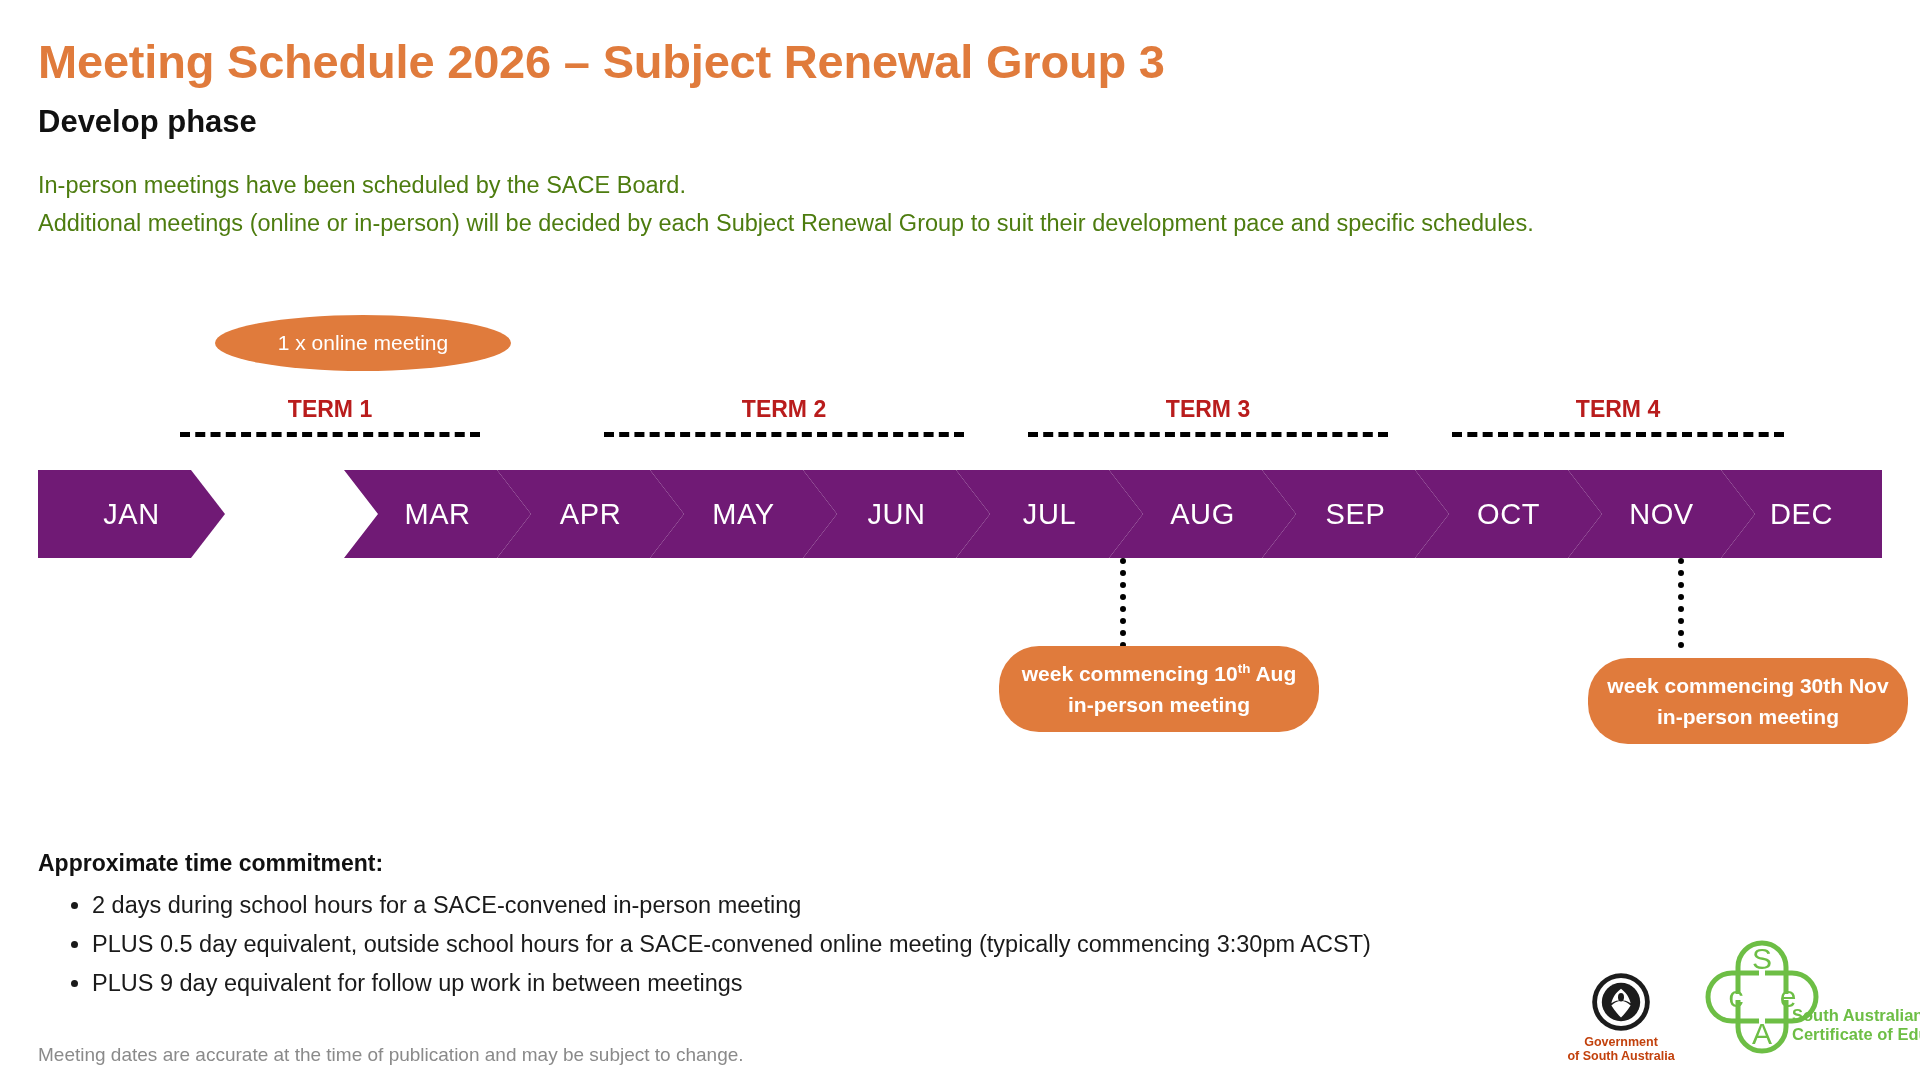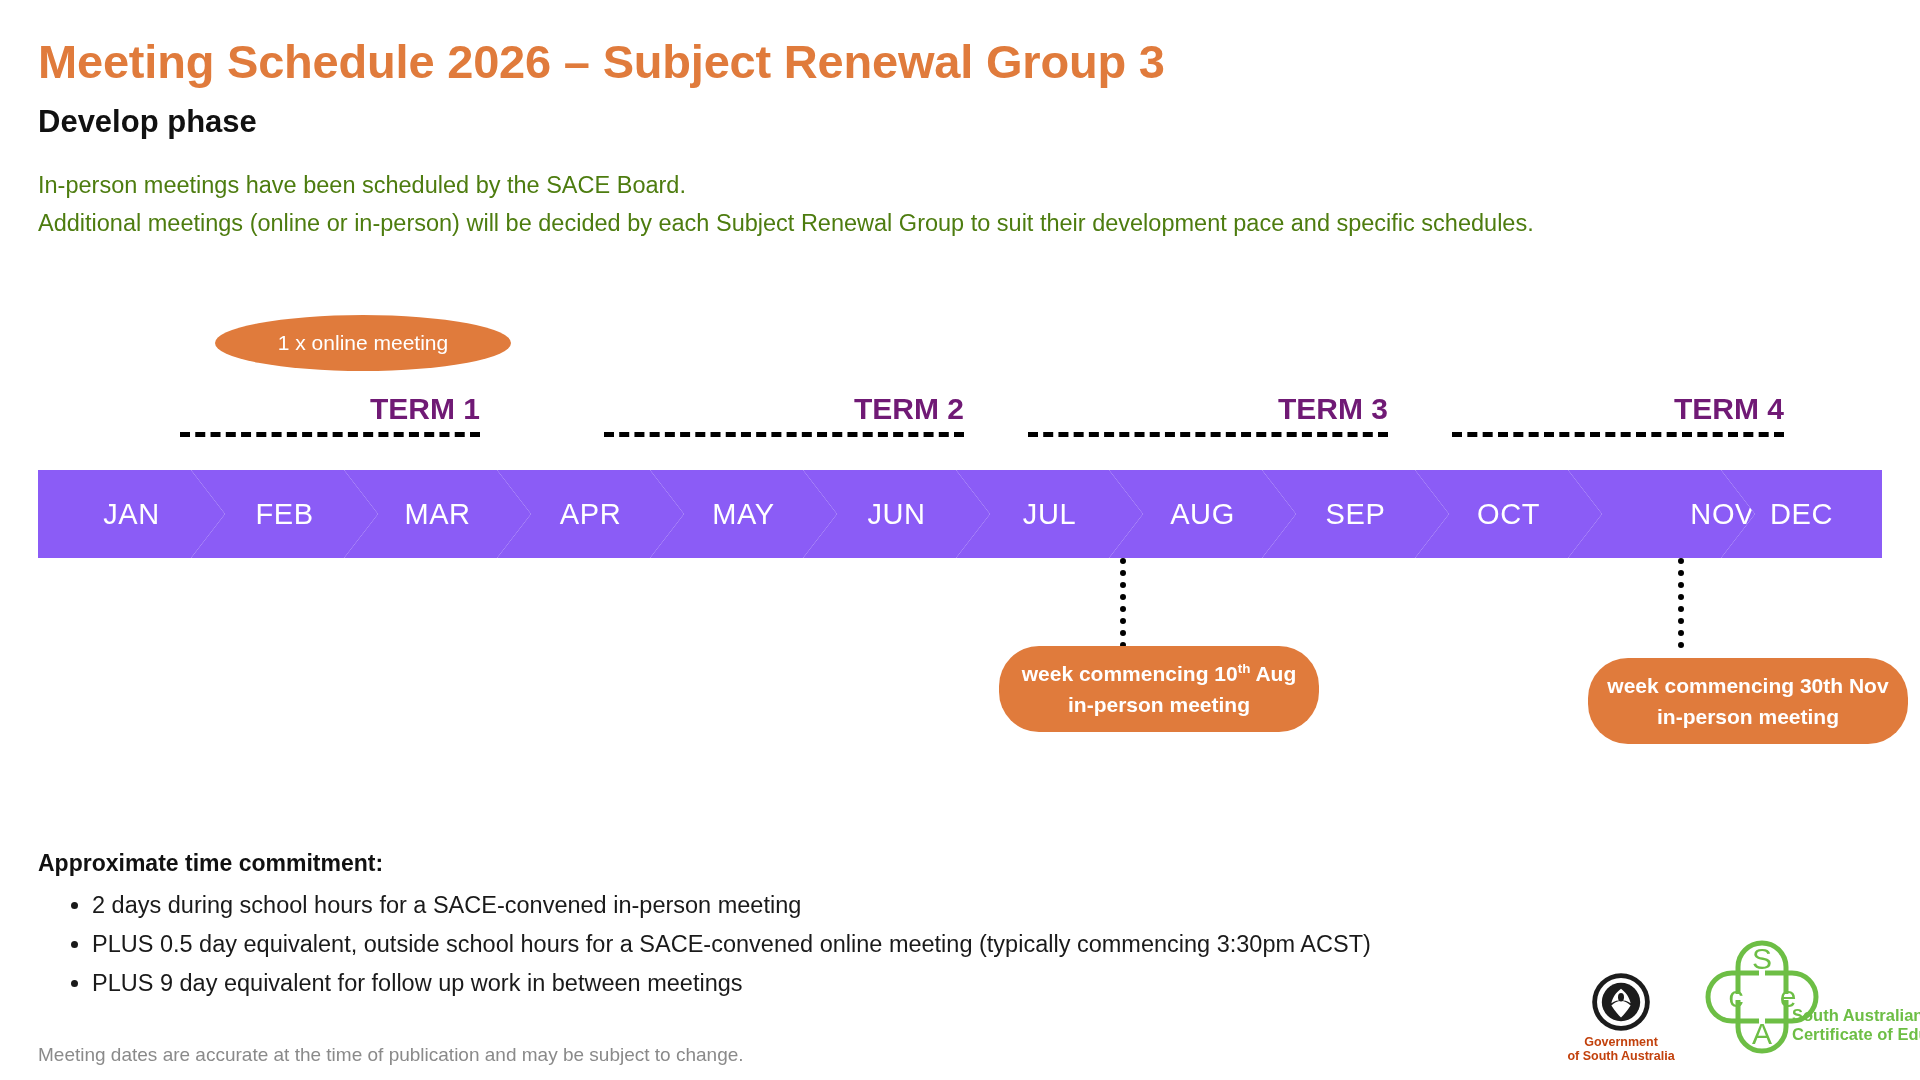--- a/index.html
+++ b/index.html
@@ -67,24 +67,24 @@
     justify-content: center;
     text-align: center;
   }
 
   
   .term-block {
     position: absolute;
     top: 390px;
   }
   .term-label {
-    font-size: 30px;
-    font-weight: bold;
-    color: #701a75;
-    text-align: right;
+    font-size: 23px;
+    font-weight: bold;
+    color: #b91c1c;
+    text-align: center;
     line-height: 38px;
     white-space: nowrap;
   }
   .term-dash {
     margin-top: 4px;
     height: 0;
     border-top: 5px dashed #000000;
   }
 
   
@@ -92,21 +92,21 @@
     position: absolute;
     left: 38px;
     top: 470px;
     width: 1844px;
     height: 88px;
   }
   .chev {
     position: absolute;
     top: 0;
     height: 88px;
-    background: #8b5cf6;
+    background: #701a75;
     display: flex;
     align-items: center;
     justify-content: center;
   }
   .chev span {
     position: relative;
     color: #ffffff;
     font-size: 29px;
     letter-spacing: 0.6px;
     z-index: 2;
@@ -252,23 +252,20 @@
   </div>
   <div class="term-block" id="term-block-3" style="left:1452px; width:332px;">
     <div class="term-label">TERM 4</div>
     <div class="term-dash"></div>
   </div>
 
   <div id="timeline">
     <div class="chev first" style="left:0px;    width:187px;">
         <span>JAN</span>
       </div>
-    <div class="chev notched" style="left:153px;  width:187px;">
-        <span>FEB</span>
-      </div>
     <div class="chev notched" style="left:306px;  width:187px;">
         <span>MAR</span>
       </div>
     <div class="chev notched" style="left:459px;  width:187px;">
         <span>APR</span>
       </div>
     <div class="chev notched" style="left:612px;  width:187px;">
         <span>MAY</span>
       </div>
     <div class="chev notched" style="left:765px;  width:187px;">
@@ -279,21 +276,21 @@
       </div>
     <div class="chev notched" style="left:1071px; width:187px;">
         <span>AUG</span>
       </div>
     <div class="chev notched" style="left:1224px; width:187px;">
         <span>SEP</span>
       </div>
     <div class="chev notched" style="left:1377px; width:187px;">
         <span>OCT</span>
       </div>
-    <div class="chev notched" style="left:1530px; width:187px;justify-content:flex-end;">
+    <div class="chev notched" style="left:1530px; width:187px;">
         <span>NOV</span>
       </div>
     <div class="chev last" style="left:1683px; width:161px;">
         <span>DEC</span>
       </div>
   </div>
 
   <div class="connector" style="left:1120px; top:558px; height:90px;"></div>
   <div class="connector" style="left:1678px; top:558px; height:90px;"></div>
 

